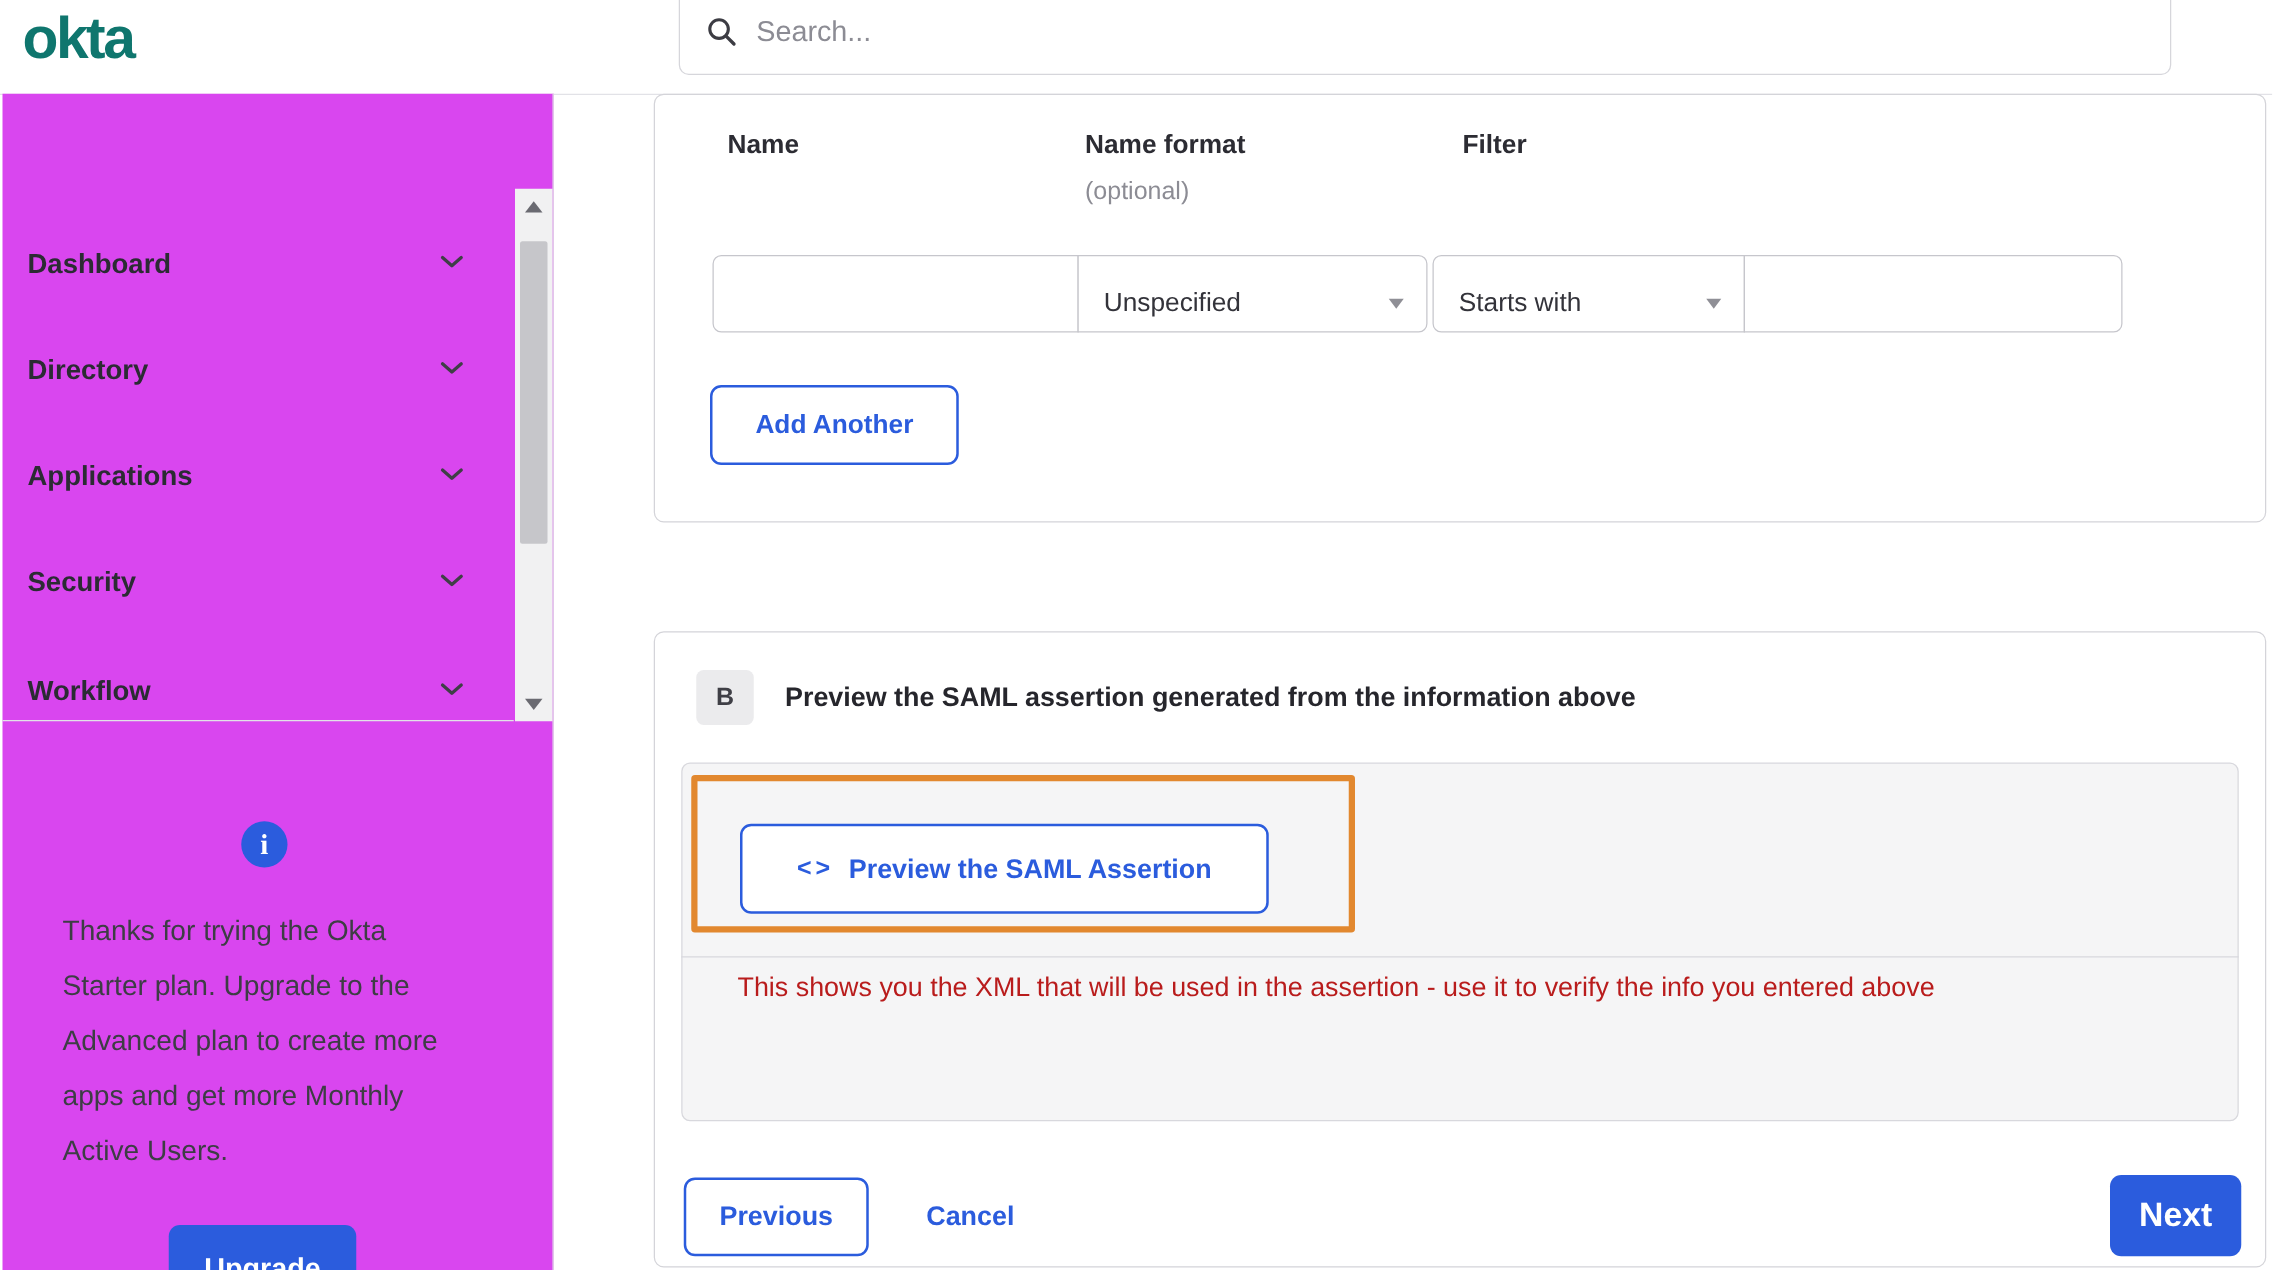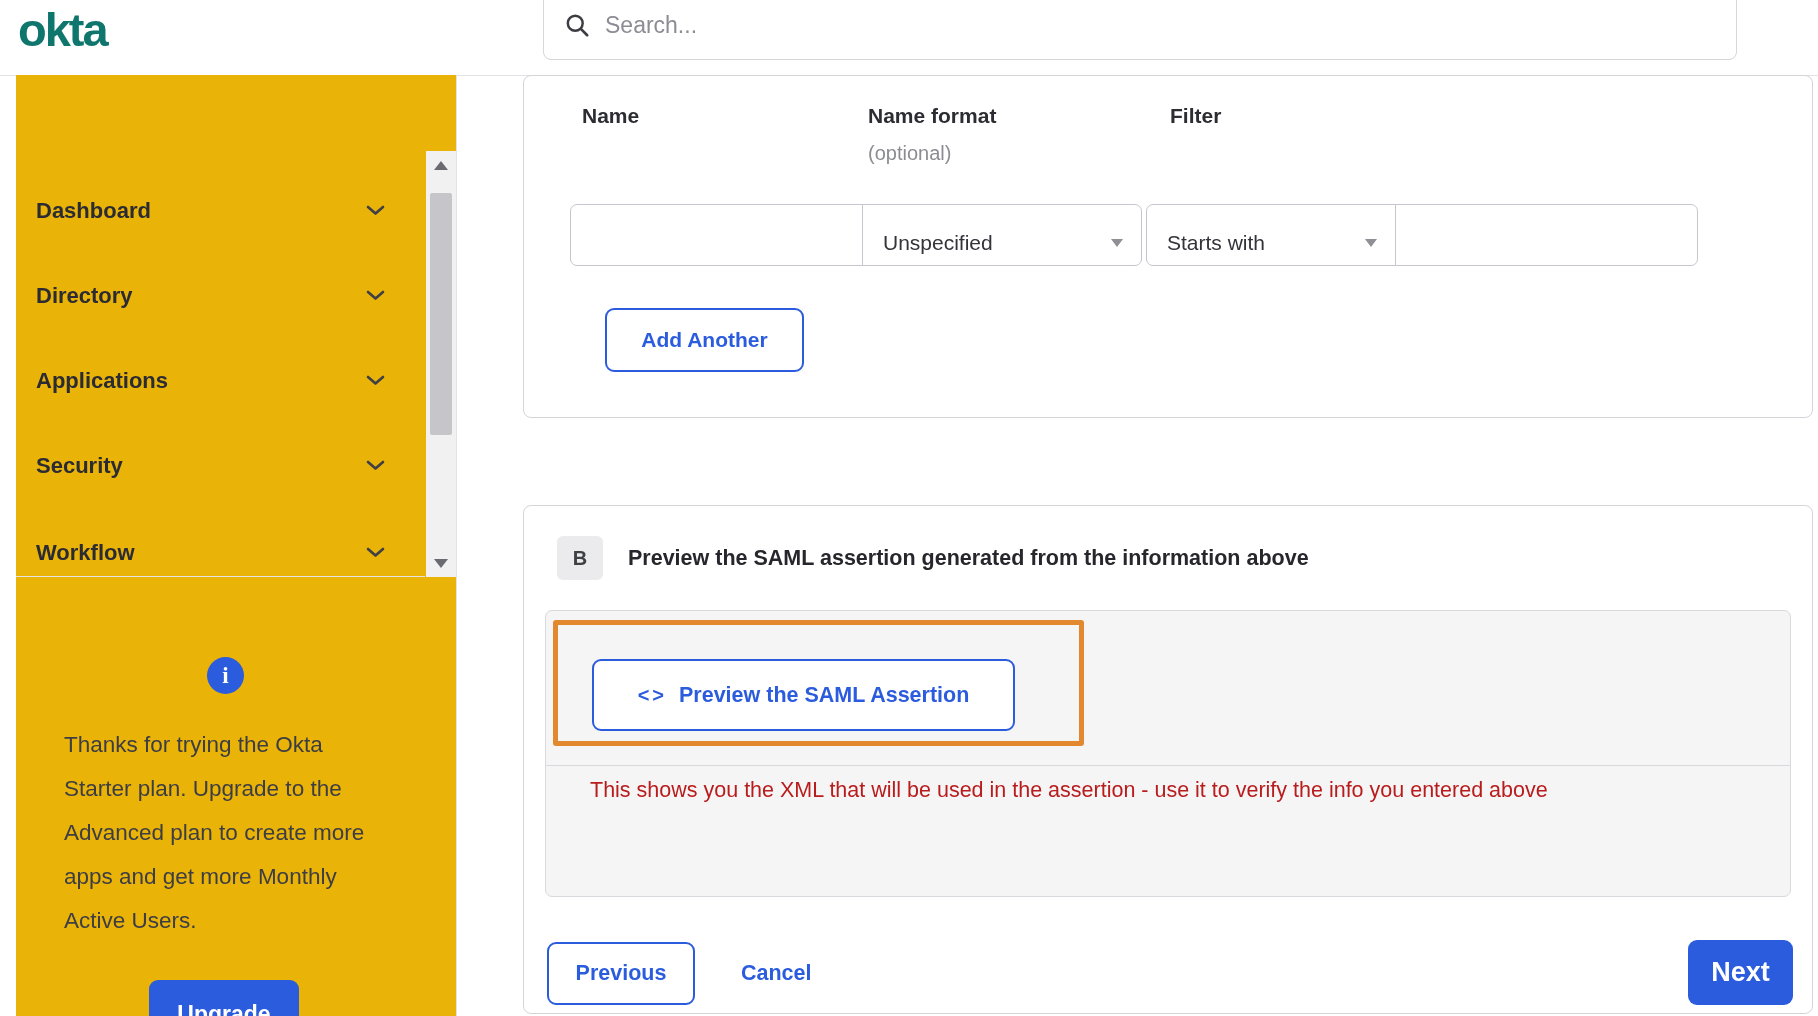--- a/index.html
+++ b/index.html
@@ -28,22 +28,22 @@
   }
   .search-box .mag { margin-right: 14px; display: flex; align-items: center; }
   .search-input {
     flex: 1; height: 60px; border: none; outline: none;
     font-size: 23px; color: #3a3a41; font-family: inherit; background: transparent;
   }
   .search-input::placeholder { color: #8c8c94; }
 
   
   .sidebar {
-    left: 16px; top: 75px; width: 441px; height: 941px;
-    background: #eab308; border-right: 1px solid #e2e2e7;
+    left: 2px; top: 75px; width: 441px; height: 941px;
+    background: #d946ef; border-right: 1px solid #e2e2e7;
   }
   .nav { left: 0; top: 76px; width: 409px; height: 426px; border-bottom: 1px solid #e2e2e7; }
   .nav-item {
     position: absolute; left: 0; width: 409px; height: 60px;
     display: flex; align-items: center; justify-content: space-between;
     padding: 0 40px 0 20px; cursor: pointer;
   }
   .nav-item .lbl { font-size: 22px; font-weight: 600; color: #2b2b33; }
   .scrollbar {
     left: 410px; top: 76px; width: 30px; height: 426px; background: #f1f1f2;
@@ -92,21 +92,20 @@
     justify-content: space-between; padding: 16px 18px 0 20px;
     font-size: 21px; color: #33333a; cursor: pointer;
   }
   .dd-arrow { width: 0; height: 0; border-left: 6px solid transparent;
     border-right: 6px solid transparent; border-top: 8px solid #8f8f96; }
   .add-another-btn {
     left: 568px; top: 308px; width: 199px; height: 64px;
     background: #fff; border: 2px solid #2b5cdd; border-radius: 9px;
     color: #2b5cdd; font-size: 21px; font-weight: 700; font-family: inherit;
     cursor: pointer;
-    margin-left: 37px;
   }
 
   
   .card2 {
     left: 523px; top: 505px; width: 1290px; height: 509px;
     background: #fff; border: 1px solid #d4d4d9; border-radius: 8px;
   }
   .step-badge {
     left: 557px; top: 536px; width: 46px; height: 44px;
     background: #ebebed; border-radius: 6px; display: flex;

